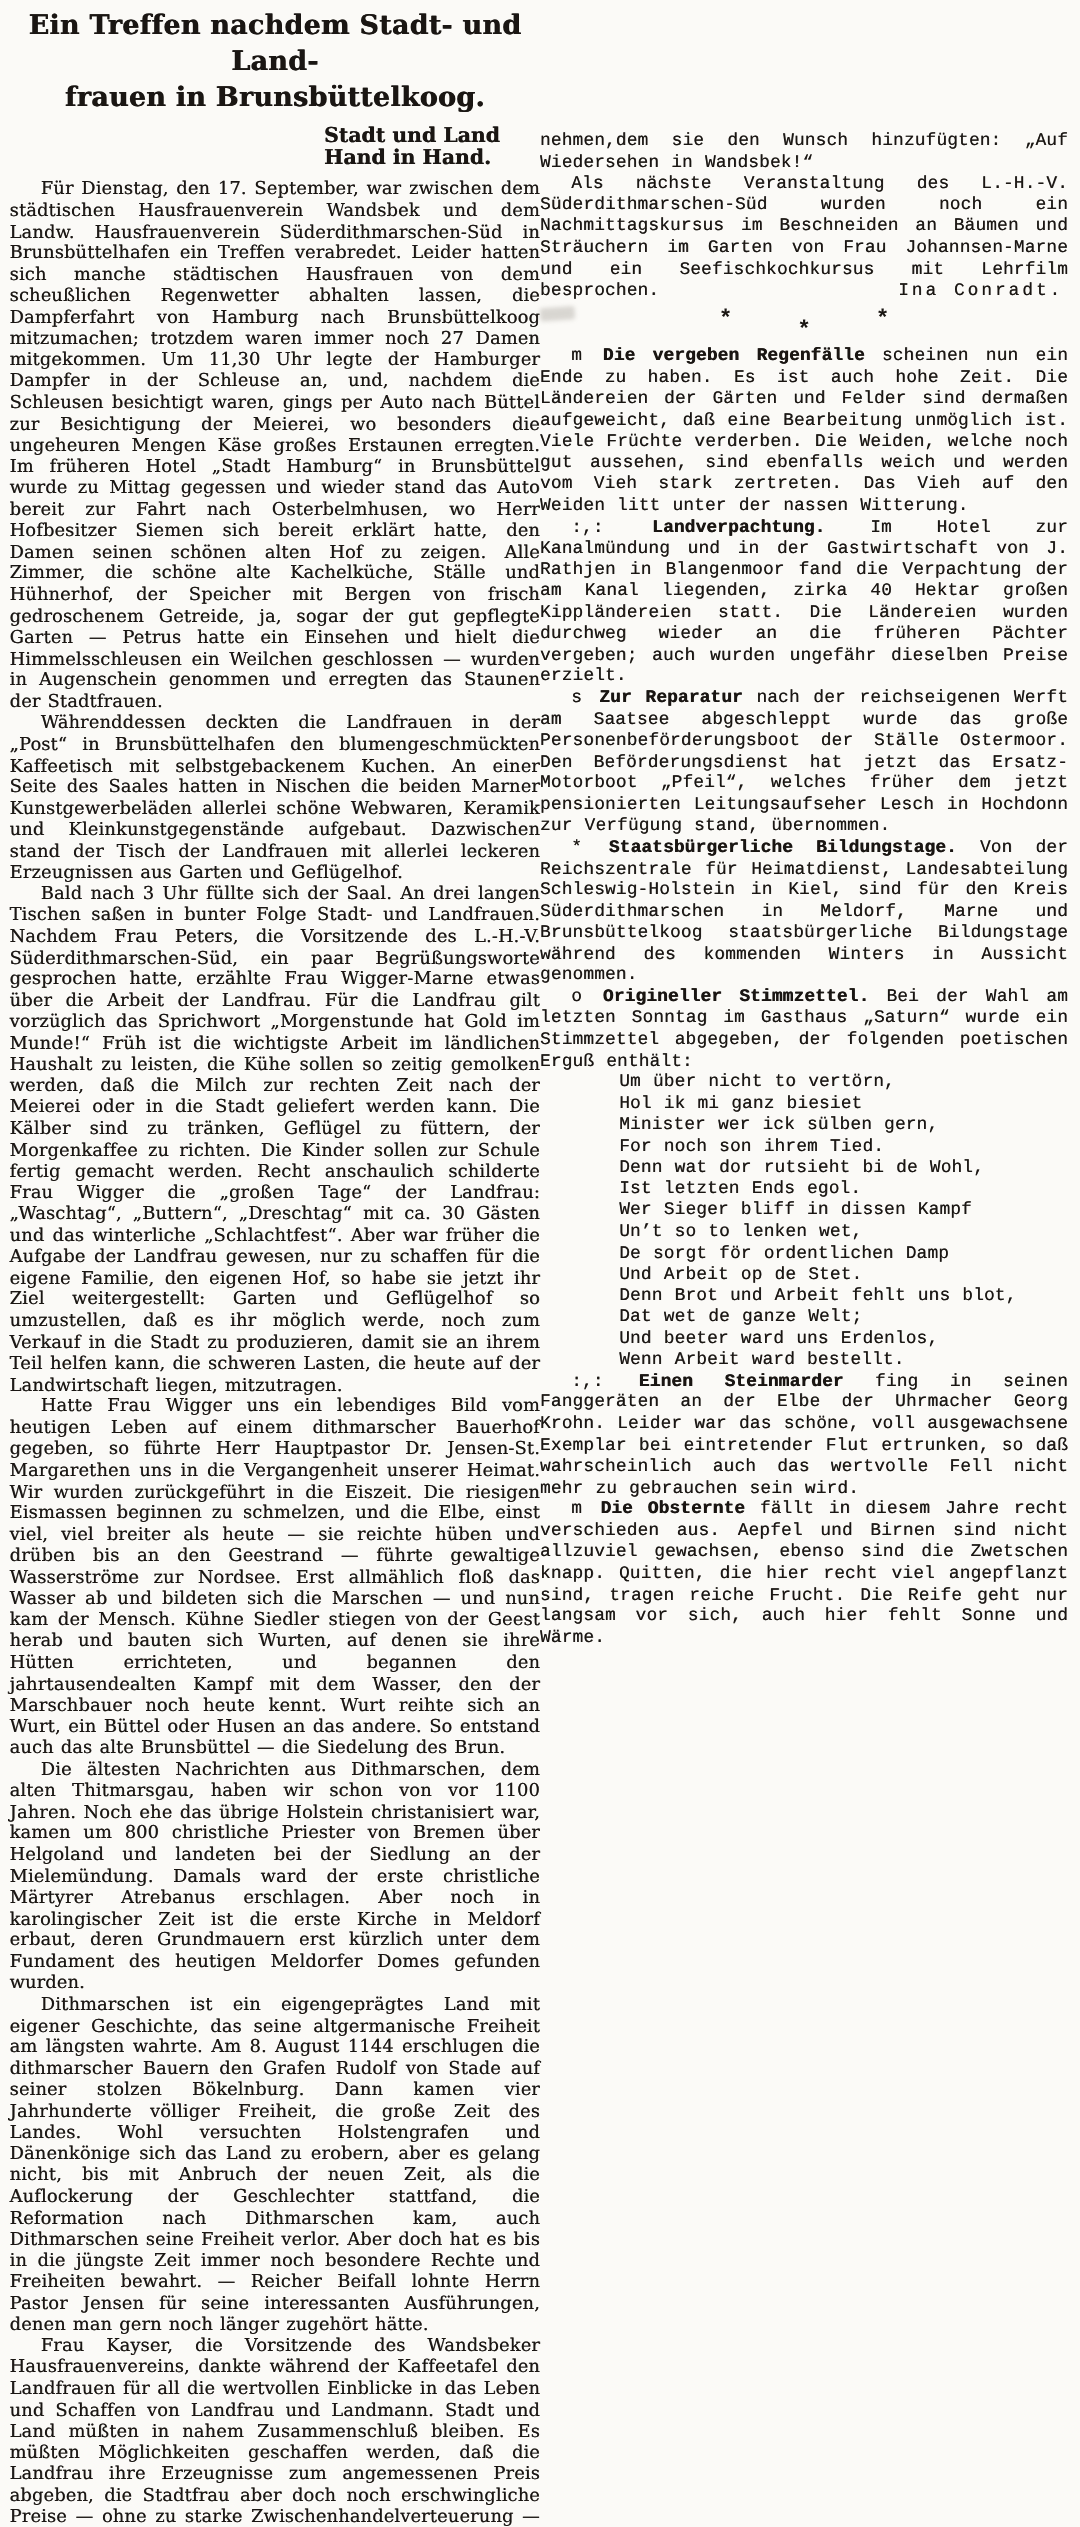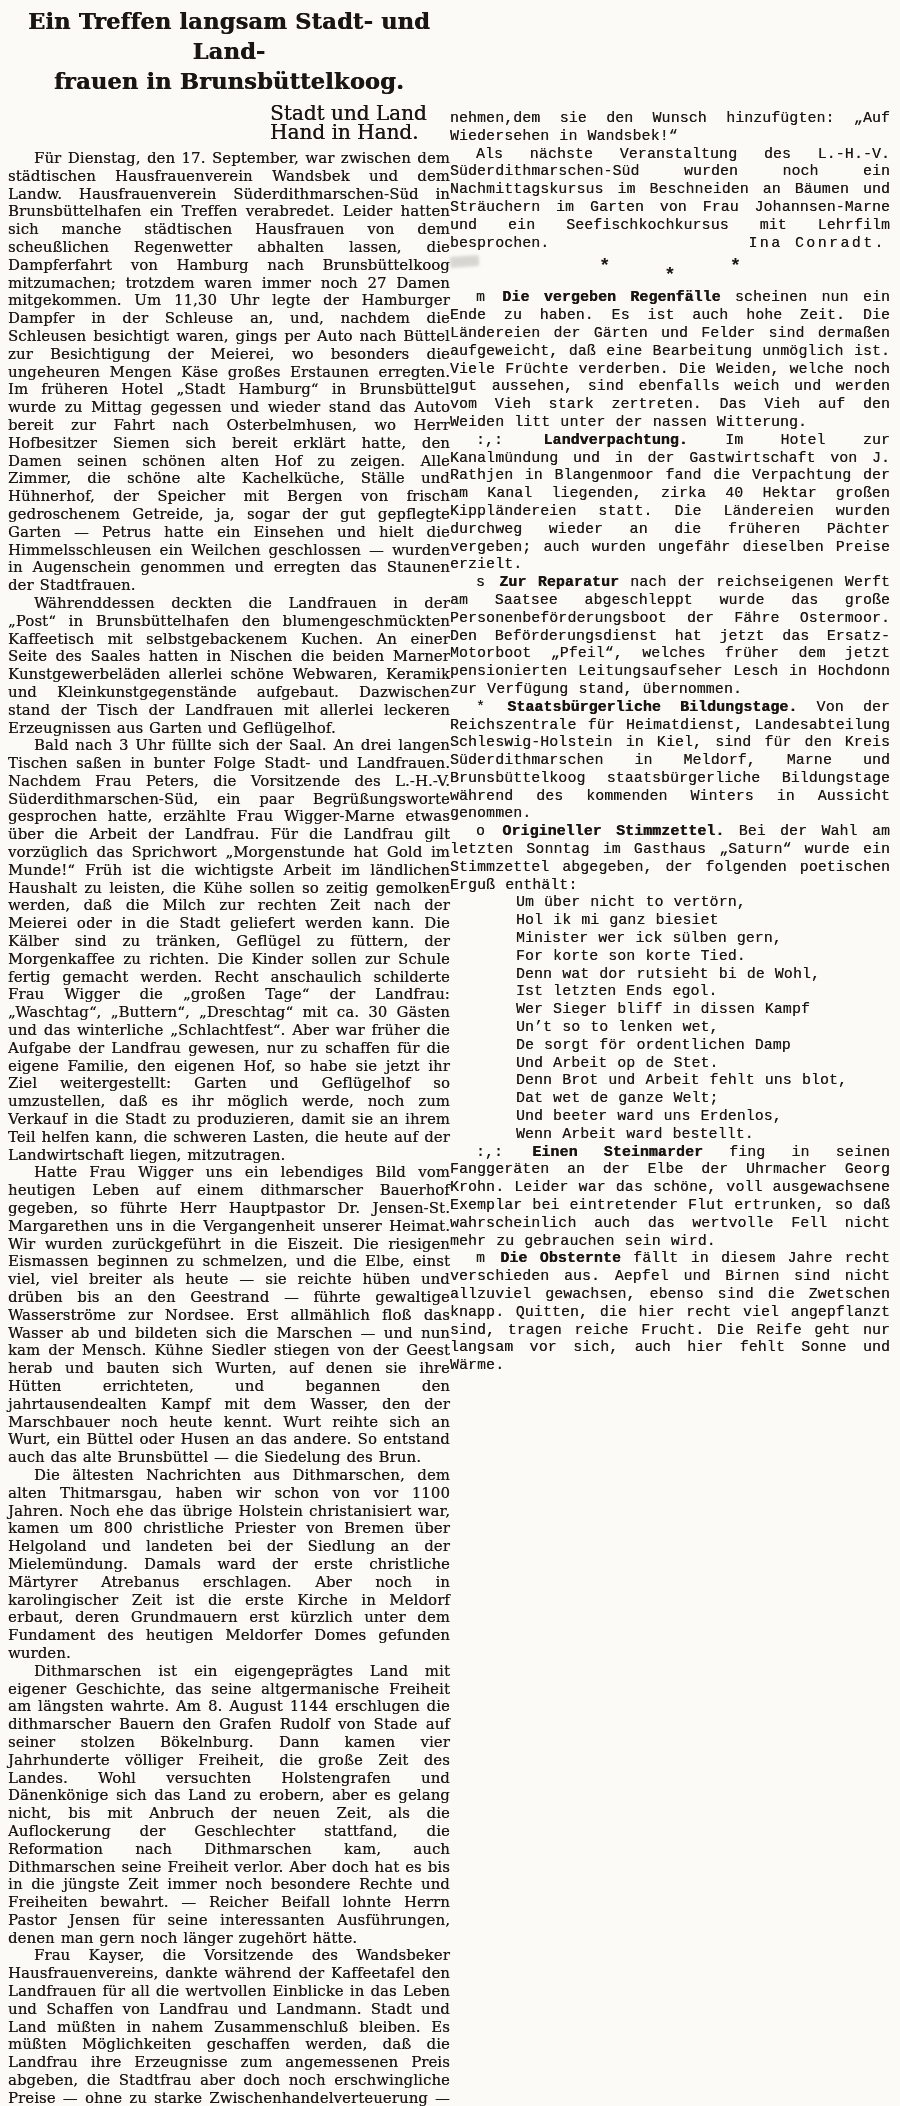--- a/index.html
+++ b/index.html
@@ -12,21 +12,21 @@
   .col{position:absolute;}
   .col-left{left:8px;top:6px;width:442px;}
   .col-right{left:450px;top:110px;width:440px;font-family:Liberation Mono, monospace;}
   .headline{
     margin:0 0 2px 0;text-align:center;font-weight:bold;
     font-size:22.5px;line-height:30px;letter-spacing:0.2px;
     text-shadow:0.5px 0 0 currentColor;
   }
   .headline span{display:block;}
   .motto{
-    margin:8px 0 7px 262px;font-weight:normal;font-size:20px;line-height:19px;
+    margin:8px 0 7px 262px;font-weight:bold;font-size:17px;line-height:19px;
     text-shadow:0.3px 0 0 currentColor;
   }
   .motto span{display:block;}
   .body{
     margin:0;font-size:14.8px;line-height:17.8px;text-align:justify;
     letter-spacing:0.15px;word-spacing:1px;
     text-shadow:0.25px 0 0 rgba(26,22,19,0.75);
   }
   p.body{text-indent:26px;}
   p.body.noind{text-indent:0;}
@@ -50,21 +50,21 @@
     transform:rotate(-4deg);border-radius:2px;
   }
 </style>
 </head>
 <body>
 
 <div class="page">
 
   <div class="col col-left">
     <h1 class="headline">
-      <span>Ein Treffen langsam Stadt- und Land-</span>
+      <span>Ein Treffen nachdem Stadt- und Land-</span>
       <span>frauen in Brunsbüttelkoog.</span>
     </h1>
     <div class="motto">
       <span>Stadt und Land</span>
       <span>Hand in Hand.</span>
     </div>
     <p class="body">Für Dienstag, den 17. September, war zwischen dem städtischen Hausfrauenverein Wandsbek und dem Landw. Hausfrauenverein Süderdithmarschen-Süd in Brunsbüttelhafen ein Treffen verabredet. Leider hatten sich manche städtischen Hausfrauen von dem scheußlichen Regenwetter abhalten lassen, die Dampferfahrt von Hamburg nach Brunsbüttelkoog mitzumachen; trotzdem waren immer noch 27 Damen mitgekommen. Um 11,30 Uhr legte der Hamburger Dampfer in der Schleuse an, und, nachdem die Schleusen besichtigt waren, gings per Auto nach Büttel zur Besichtigung der Meierei, wo besonders die ungeheuren Mengen Käse großes Erstaunen erregten. Im früheren Hotel „Stadt Hamburg“ in Brunsbüttel wurde zu Mittag gegessen und wieder stand das Auto bereit zur Fahrt nach Osterbelmhusen, wo Herr Hofbesitzer Siemen sich bereit erklärt hatte, den Damen seinen schönen alten Hof zu zeigen. Alle Zimmer, die schöne alte Kachelküche, Ställe und Hühnerhof, der Speicher mit Bergen von frisch gedroschenem Getreide, ja, sogar der gut gepflegte Garten — Petrus hatte ein Einsehen und hielt die Himmelsschleusen ein Weilchen geschlossen — wurden in Augenschein genommen und erregten das Staunen der Stadtfrauen.</p>
     <p class="body">Währenddessen deckten die Landfrauen in der „Post“ in Brunsbüttelhafen den blumengeschmückten Kaffeetisch mit selbstgebackenem Kuchen. An einer Seite des Saales hatten in Nischen die beiden Marner Kunstgewerbeläden allerlei schöne Webwaren, Keramik und Kleinkunstgegenstände aufgebaut. Dazwischen stand der Tisch der Landfrauen mit allerlei leckeren Erzeugnissen aus Garten und Geflügelhof.</p>
     <p class="body">Bald nach 3 Uhr füllte sich der Saal. An drei langen Tischen saßen in bunter Folge Stadt- und Landfrauen. Nachdem Frau Peters, die Vorsitzende des L.-H.-V. Süderdithmarschen-Süd, ein paar Begrüßungsworte gesprochen hatte, erzählte Frau Wigger-Marne etwas über die Arbeit der Landfrau. Für die Landfrau gilt vorzüglich das Sprichwort „Morgenstunde hat Gold im Munde!“ Früh ist die wichtigste Arbeit im ländlichen Haushalt zu leisten, die Kühe sollen so zeitig gemolken werden, daß die Milch zur rechten Zeit nach der Meierei oder in die Stadt geliefert werden kann. Die Kälber sind zu tränken, Geflügel zu füttern, der Morgenkaffee zu richten. Die Kinder sollen zur Schule fertig gemacht werden. Recht anschaulich schilderte Frau Wigger die „großen Tage“ der Landfrau: „Waschtag“, „Buttern“, „Dreschtag“ mit ca. 30 Gästen und das winterliche „Schlachtfest“. Aber war früher die Aufgabe der Landfrau gewesen, nur zu schaffen für die eigene Familie, den eigenen Hof, so habe sie jetzt ihr Ziel weitergestellt: Garten und Geflügelhof so umzustellen, daß es ihr möglich werde, noch zum Verkauf in die Stadt zu produzieren, damit sie an ihrem Teil helfen kann, die schweren Lasten, die heute auf der Landwirtschaft liegen, mitzutragen.</p>
     <p class="body">Hatte Frau Wigger uns ein lebendiges Bild vom heutigen Leben auf einem dithmarscher Bauerhof gegeben, so führte Herr Hauptpastor Dr. Jensen-St. Margarethen uns in die Vergangenheit unserer Heimat. Wir wurden zurückgeführt in die Eiszeit. Die riesigen Eismassen beginnen zu schmelzen, und die Elbe, einst viel, viel breiter als heute — sie reichte hüben und drüben bis an den Geestrand — führte gewaltige Wasserströme zur Nordsee. Erst allmählich floß das Wasser ab und bildeten sich die Marschen — und nun kam der Mensch. Kühne Siedler stiegen von der Geest herab und bauten sich Wurten, auf denen sie ihre Hütten errichteten, und begannen den jahrtausendealten Kampf mit dem Wasser, den der Marschbauer noch heute kennt. Wurt reihte sich an Wurt, ein Büttel oder Husen an das andere. So entstand auch das alte Brunsbüttel — die Siedelung des Brun.</p>
@@ -93,38 +93,38 @@
       <span>scheinen nun ein Ende zu haben. Es ist auch hohe Zeit. Die Ländereien der Gärten und Felder sind dermaßen aufgeweicht, daß eine Bearbeitung unmöglich ist. Viele Früchte verderben. Die Weiden, welche noch gut aussehen, sind ebenfalls weich und werden vom Vieh stark zertreten. Das Vieh auf den Weiden litt unter der nassen Witterung.</span>
     </p>
     <p class="body">
       <span class="lead">:,:</span>
       <b>Landverpachtung.</b>
       <span>Im Hotel zur Kanalmündung und in der Gastwirtschaft von J. Rathjen in Blangenmoor fand die Verpachtung der am Kanal liegenden, zirka 40 Hektar großen Kippländereien statt. Die Ländereien wurden durchweg wieder an die früheren Pächter vergeben; auch wurden ungefähr dieselben Preise erzielt.</span>
     </p>
     <p class="body">
       <span class="lead">s</span>
       <b>Zur Reparatur</b>
-      <span>nach der reichseigenen Werft am Saatsee abgeschleppt wurde das große Personenbeförderungsboot der Fähre Ostermoor. Den Beförderungsdienst hat jetzt das Ersatz-Motorboot „Pfeil“, welches früher dem jetzt pensionierten Leitungsaufseher Lesch in Hochdonn zur Verfügung stand, übernommen.</span>
+      <span>nach der reichseigenen Werft am Saatsee abgeschleppt wurde das große Personenbeförderungsboot der Ställe Ostermoor. Den Beförderungsdienst hat jetzt das Ersatz-Motorboot „Pfeil“, welches früher dem jetzt pensionierten Leitungsaufseher Lesch in Hochdonn zur Verfügung stand, übernommen.</span>
     </p>
     <p class="body">
       <span class="lead">*</span>
       <b>Staatsbürgerliche Bildungstage.</b>
       <span>Von der Reichszentrale für Heimatdienst, Landesabteilung Schleswig-Holstein in Kiel, sind für den Kreis Süderdithmarschen in Meldorf, Marne und Brunsbüttelkoog staatsbürgerliche Bildungstage während des kommenden Winters in Aussicht genommen.</span>
     </p>
     <p class="body">
       <span class="lead">o</span>
       <b>Origineller Stimmzettel.</b>
       <span>Bei der Wahl am letzten Sonntag im Gasthaus „Saturn“ wurde ein Stimmzettel abgegeben, der folgenden poetischen Erguß enthält:</span>
     </p>
 
     <div class="body poem">
       <div>Um über nicht to vertörn,</div>
       <div>Hol ik mi ganz biesiet</div>
       <div>Minister wer ick sülben gern,</div>
-      <div>For korte son korte Tied.</div>
+      <div>For noch son ihrem Tied.</div>
       <div>Denn wat dor rutsieht bi de Wohl,</div>
       <div>Ist letzten Ends egol.</div>
       <div>Wer Sieger bliff in dissen Kampf</div>
       <div>Un’t so to lenken wet,</div>
       <div>De sorgt för ordentlichen Damp</div>
       <div>Und Arbeit op de Stet.</div>
       <div>Denn Brot und Arbeit fehlt uns blot,</div>
       <div>Dat wet de ganze Welt;</div>
       <div>Und beeter ward uns Erdenlos,</div>
       <div>Wenn Arbeit ward bestellt.</div>

